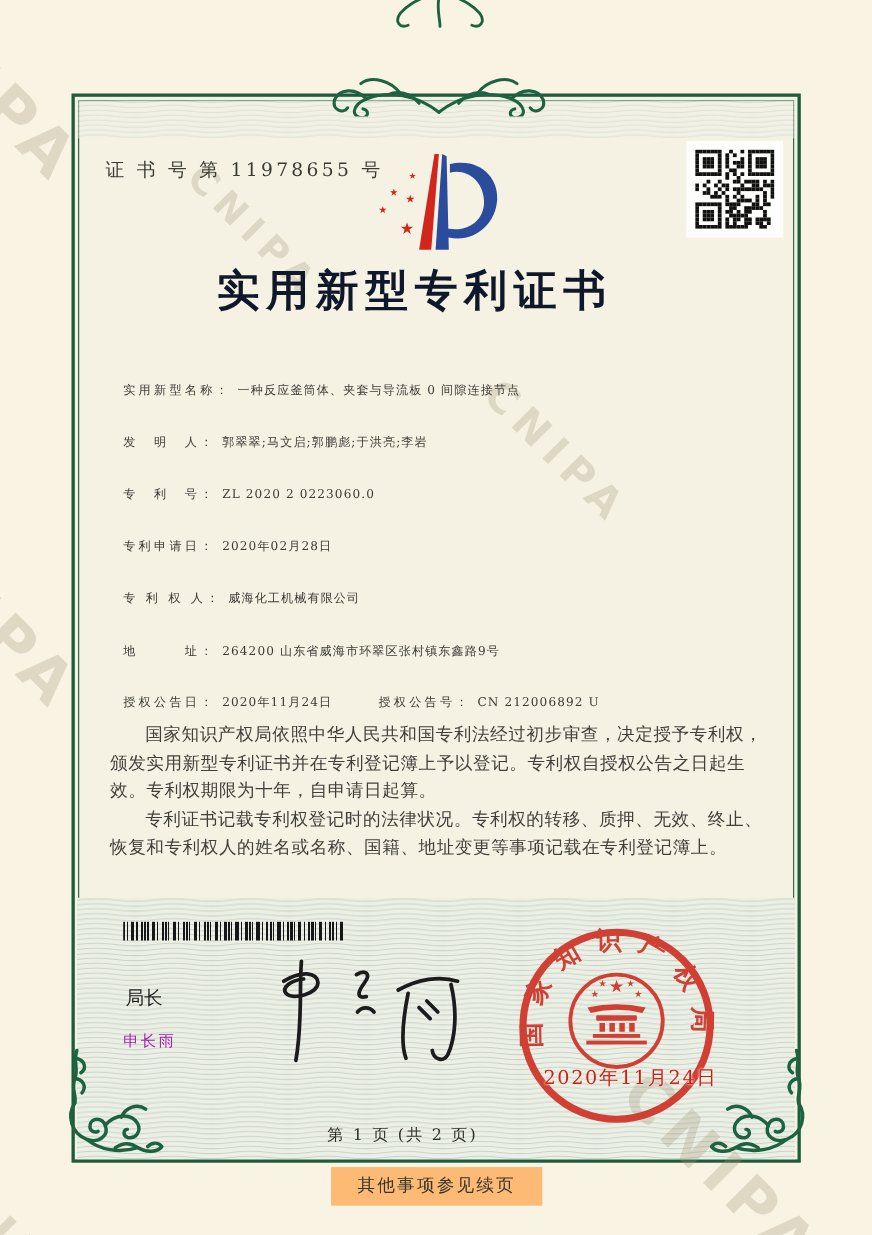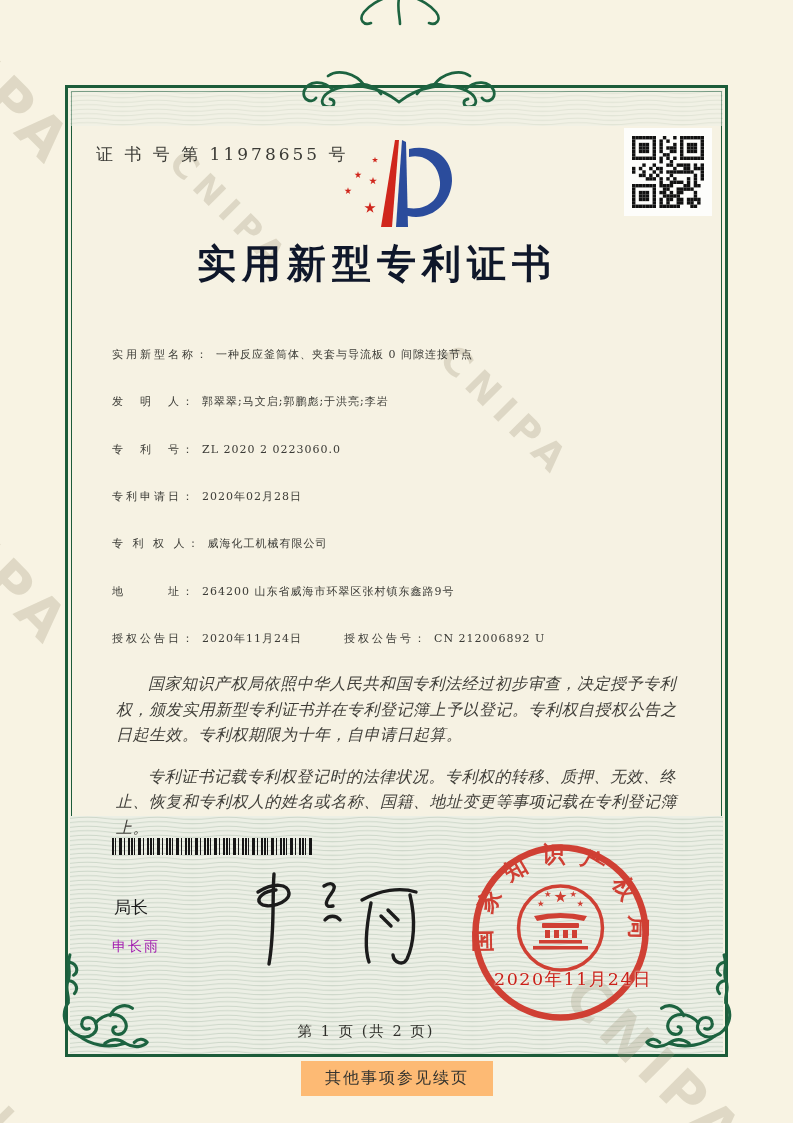--- a/index.html
+++ b/index.html
@@ -37,21 +37,21 @@
     font-size:39px;font-weight:bold;letter-spacing:6px;color:#0f172a;z-index:4;
   }
   
   .row{position:absolute;left:112px;white-space:nowrap;font-size:11px;z-index:4;}
   .row .lbl{letter-spacing:3px;}
   .row .val{margin-left:6px;letter-spacing:1px;}
   .row .lbl2{margin-left:42px;letter-spacing:3px;}
   
   .paras{position:absolute;left:100px;top:655px;width:600px;z-index:4;
     font-size:16px;line-height:25.5px;letter-spacing:0.5px;color:#403f3a;}
-  .paras p{margin:16px;text-indent:2em;font-style:italic;}
+  .paras p{margin:0;text-indent:2em;}
   
   .barcode{
     position:absolute;left:112px;top:838px;width:200px;height:17px;z-index:4;
     background:repeating-linear-gradient(90deg,
       #161616 0 2px,transparent 2px 3px,
       #161616 3px 4px,transparent 4px 7px,
       #161616 7px 10px,transparent 10px 12px,
       #161616 12px 13px,transparent 13px 16px,
       #161616 16px 18px,transparent 18px 19px);
   }

